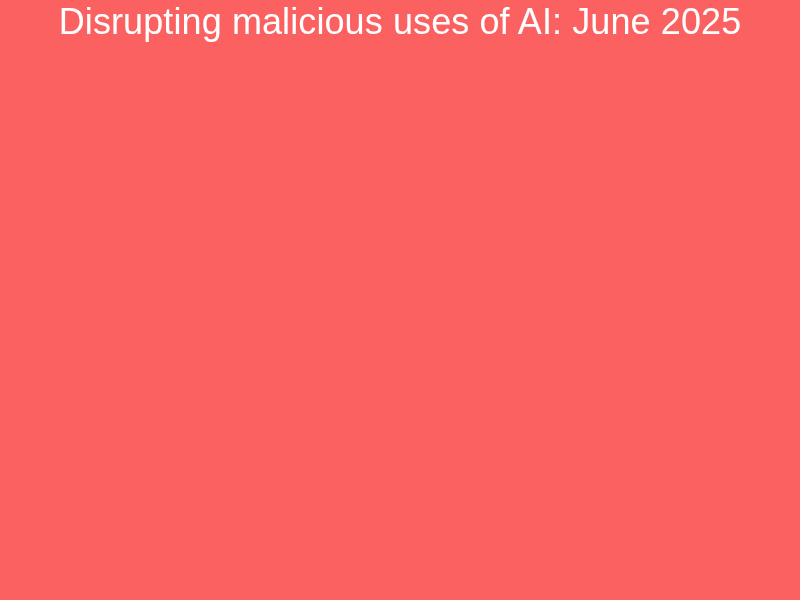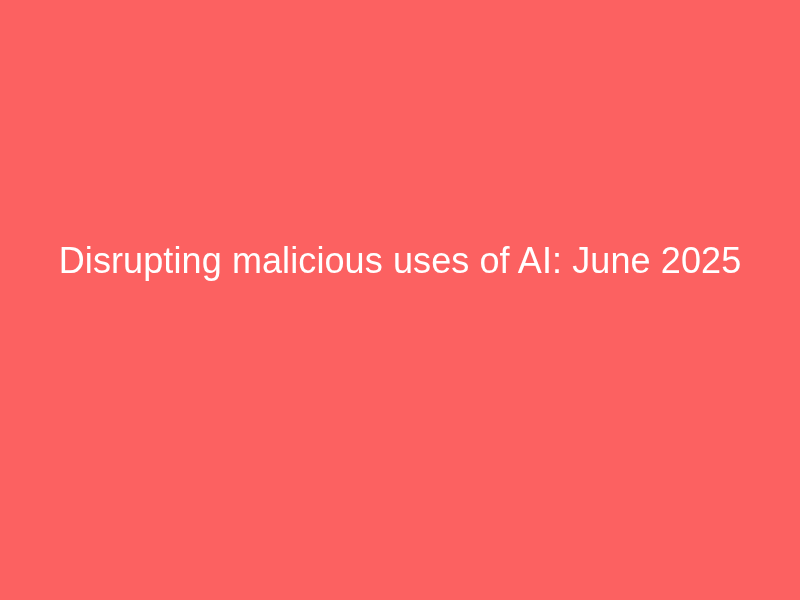--- a/index.html
+++ b/index.html
@@ -16,21 +16,21 @@
     background: #fc6161;
   }
 
   
   .banner {
     box-sizing: border-box;
     width: 800px;
     height: 522px;
     background-color: #fc6161;
     display: flex;
-    align-items: center;
+    align-items: flex-start;
     justify-content: center;
     text-align: center;
     padding: 0 40px;
   }
 
   .banner-title {
     color: #ffffff;
     font-family: "Liberation Sans", sans-serif;
     font-size: 36px;
     font-weight: 400;

